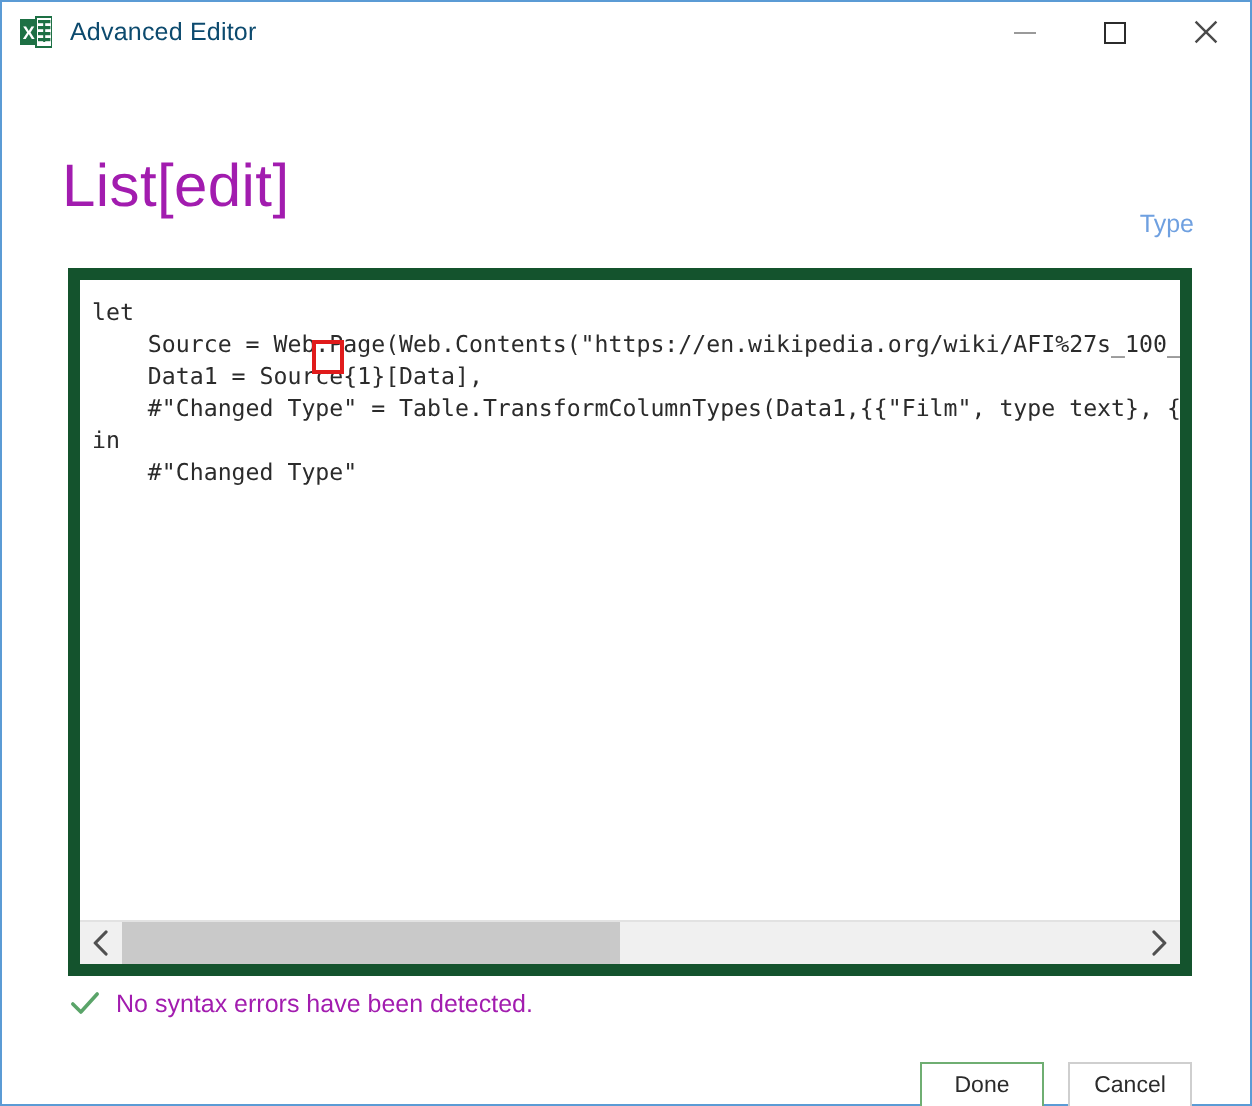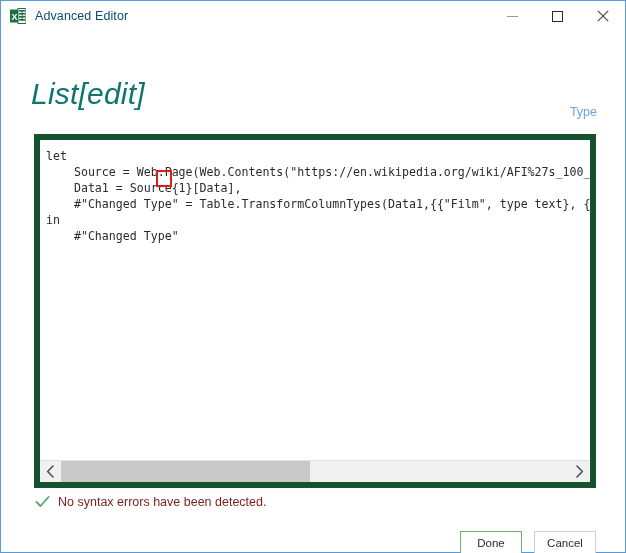--- a/index.html
+++ b/index.html
@@ -86,24 +86,23 @@
   .page-header {
     position: relative;
     height: 56px;
   }
   .page-title {
     position: absolute;
     left: 30px;
     top: 48px;
     font-size: 30px;
     font-weight: 400;
-    color: #0f766e;
+    color: #a21caf;
     line-height: 1;
     letter-spacing: 0.2px;
-    font-style: italic;
   }
   .help-link {
     position: absolute;
     right: 28px;
     top: 74px;
     font-size: 12.5px;
     color: #6fa0e0;
     text-decoration: none;
     cursor: pointer;
   }
@@ -198,21 +197,21 @@
     gap: 8px;
   }
   .check-icon {
     width: 15px;
     height: 15px;
     flex: 0 0 auto;
     display: block;
   }
   .status-text {
     font-size: 12.5px;
-    color: #7f1d1d;
+    color: #a21caf;
   }
 
   
   .footer {
     position: absolute;
     right: 29px;
     top: 500px;
     display: flex;
     gap: 12px;
   }

